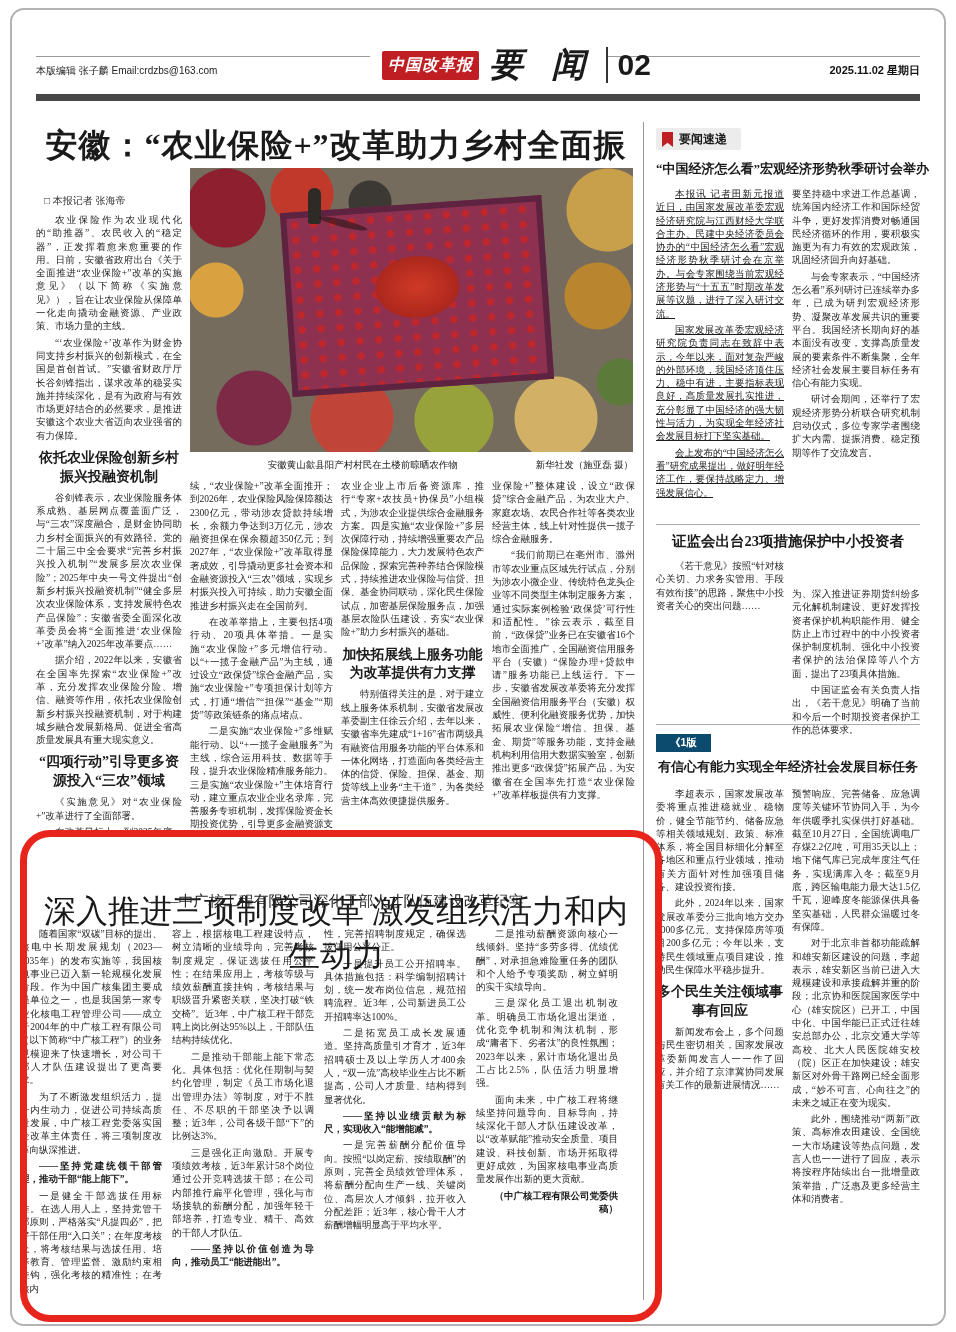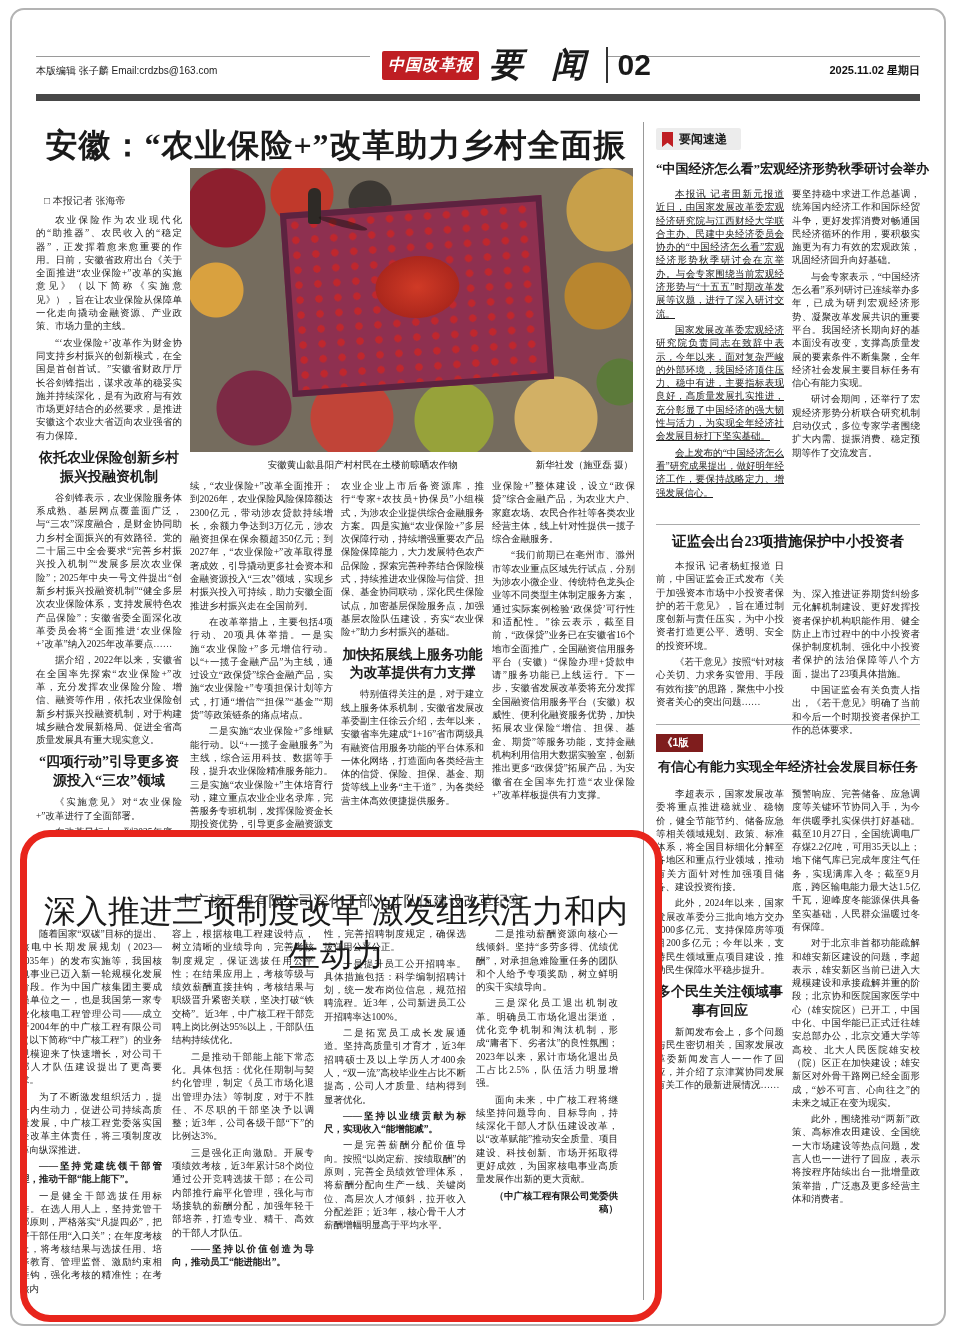--- a/index.html
+++ b/index.html
@@ -56,21 +56,21 @@
   .bottom-cols{position:absolute;left:20px;top:928px;width:600px;height:368px;display:flex;gap:10px;}
   .bottom-cols .col{width:142px;height:368px;}
   .red-ring{position:absolute;left:20px;top:830px;width:628px;height:478px;border:7px solid #e8251c;border-radius:30px;pointer-events:none;z-index:9;}
   .badge{position:absolute;left:656px;top:128px;display:flex;align-items:center;gap:6px;background:#ececec;padding:3px 14px 2px 6px;border-radius:2px;}
   .badge-icon{width:11px;height:15px;background:#bf1e23;clip-path:polygon(0 0,100% 0,100% 100%,50% 72%,0 100%);}
   .badge-label{font-weight:900;font-size:12px;font-family:"Liberation Sans",sans-serif;}
   .sb-head{position:absolute;left:656px;width:264px;text-align:center;font-weight:900;font-family:"Liberation Serif",serif;white-space:nowrap;}
   .sb-cols{position:absolute;left:656px;width:264px;display:flex;gap:8px;}
   .sb-cols .col{width:128px;}
   .sb-hr{position:absolute;left:656px;width:264px;height:1px;background:#aaa;}
-  .tag1{position:absolute;left:656px;top:734px;background:#7f1d1d;color:#fff;font-size:10.5px;font-weight:bold;padding:2px 14px 2px 6px;font-family:"Liberation Sans",sans-serif;}
+  .tag1{position:absolute;left:656px;top:734px;background:#0c4a6e;color:#fff;font-size:10.5px;font-weight:bold;padding:2px 14px 2px 14px;font-family:"Liberation Sans",sans-serif;}
 </style>
 </head>
 <body>
 
 <div class="sheet"></div>
 
 <div class="hairline" style="left:36px;top:56px;width:334px;"></div>
 <div class="hairline" style="left:606px;top:56px;width:314px;"></div>
 <div class="masthead">
   <span class="logo-box">中国改革报</span>
@@ -142,21 +142,20 @@
     <p class="cont">要坚持稳中求进工作总基调，统筹国内经济工作和国际经贸斗争，更好发挥消费对畅通国民经济循环的作用，要积极实施更为有力有效的宏观政策，巩固经济回升向好基础。</p>
     <p>与会专家表示，“中国经济怎么看”系列研讨已连续举办多年，已成为研判宏观经济形势、凝聚改革发展共识的重要平台。我国经济长期向好的基本面没有改变，支撑高质量发展的要素条件不断集聚，全年经济社会发展主要目标任务有信心有能力实现。</p>
     <p>研讨会期间，还举行了宏观经济形势分析联合研究机制启动仪式，多位专家学者围绕扩大内需、提振消费、稳定预期等作了交流发言。</p>
   </div>
 </div>
 
 <div class="sb-hr" style="top:524px;"></div>
 <div class="sb-head" style="top:532px;font-size:14.5px;">证监会出台23项措施保护中小投资者</div>
 <div class="sb-cols" style="top:560px;height:152px;">
   <div class="col" style="height:152px;">
-    <p>本报讯 记者杨虹报道 日前，中国证监会正式发布《关于加强资本市场中小投资者保护的若干意见》，旨在通过制度创新与责任压实，为中小投资者打造更公平、透明、安全的投资环境。</p>
     <p>《若干意见》按照“针对核心关切、力求务实管用、手段有效衔接”的思路，聚焦中小投资者关心的突出问题……</p>
   </div>
   <div class="col" style="height:152px;margin-top:28px;">
     <p class="cont">为、深入推进证券期货纠纷多元化解机制建设、更好发挥投资者保护机构职能作用、健全防止上市过程中的中小投资者保护制度机制、强化中小投资者保护的法治保障等八个方面，提出了23项具体措施。</p>
     <p>中国证监会有关负责人指出，《若干意见》明确了当前和今后一个时期投资者保护工作的总体要求。</p>
   </div>
 </div>
 
 <div class="sb-hr" style="top:724px;"></div>
 <div class="tag1">《1版</div>

